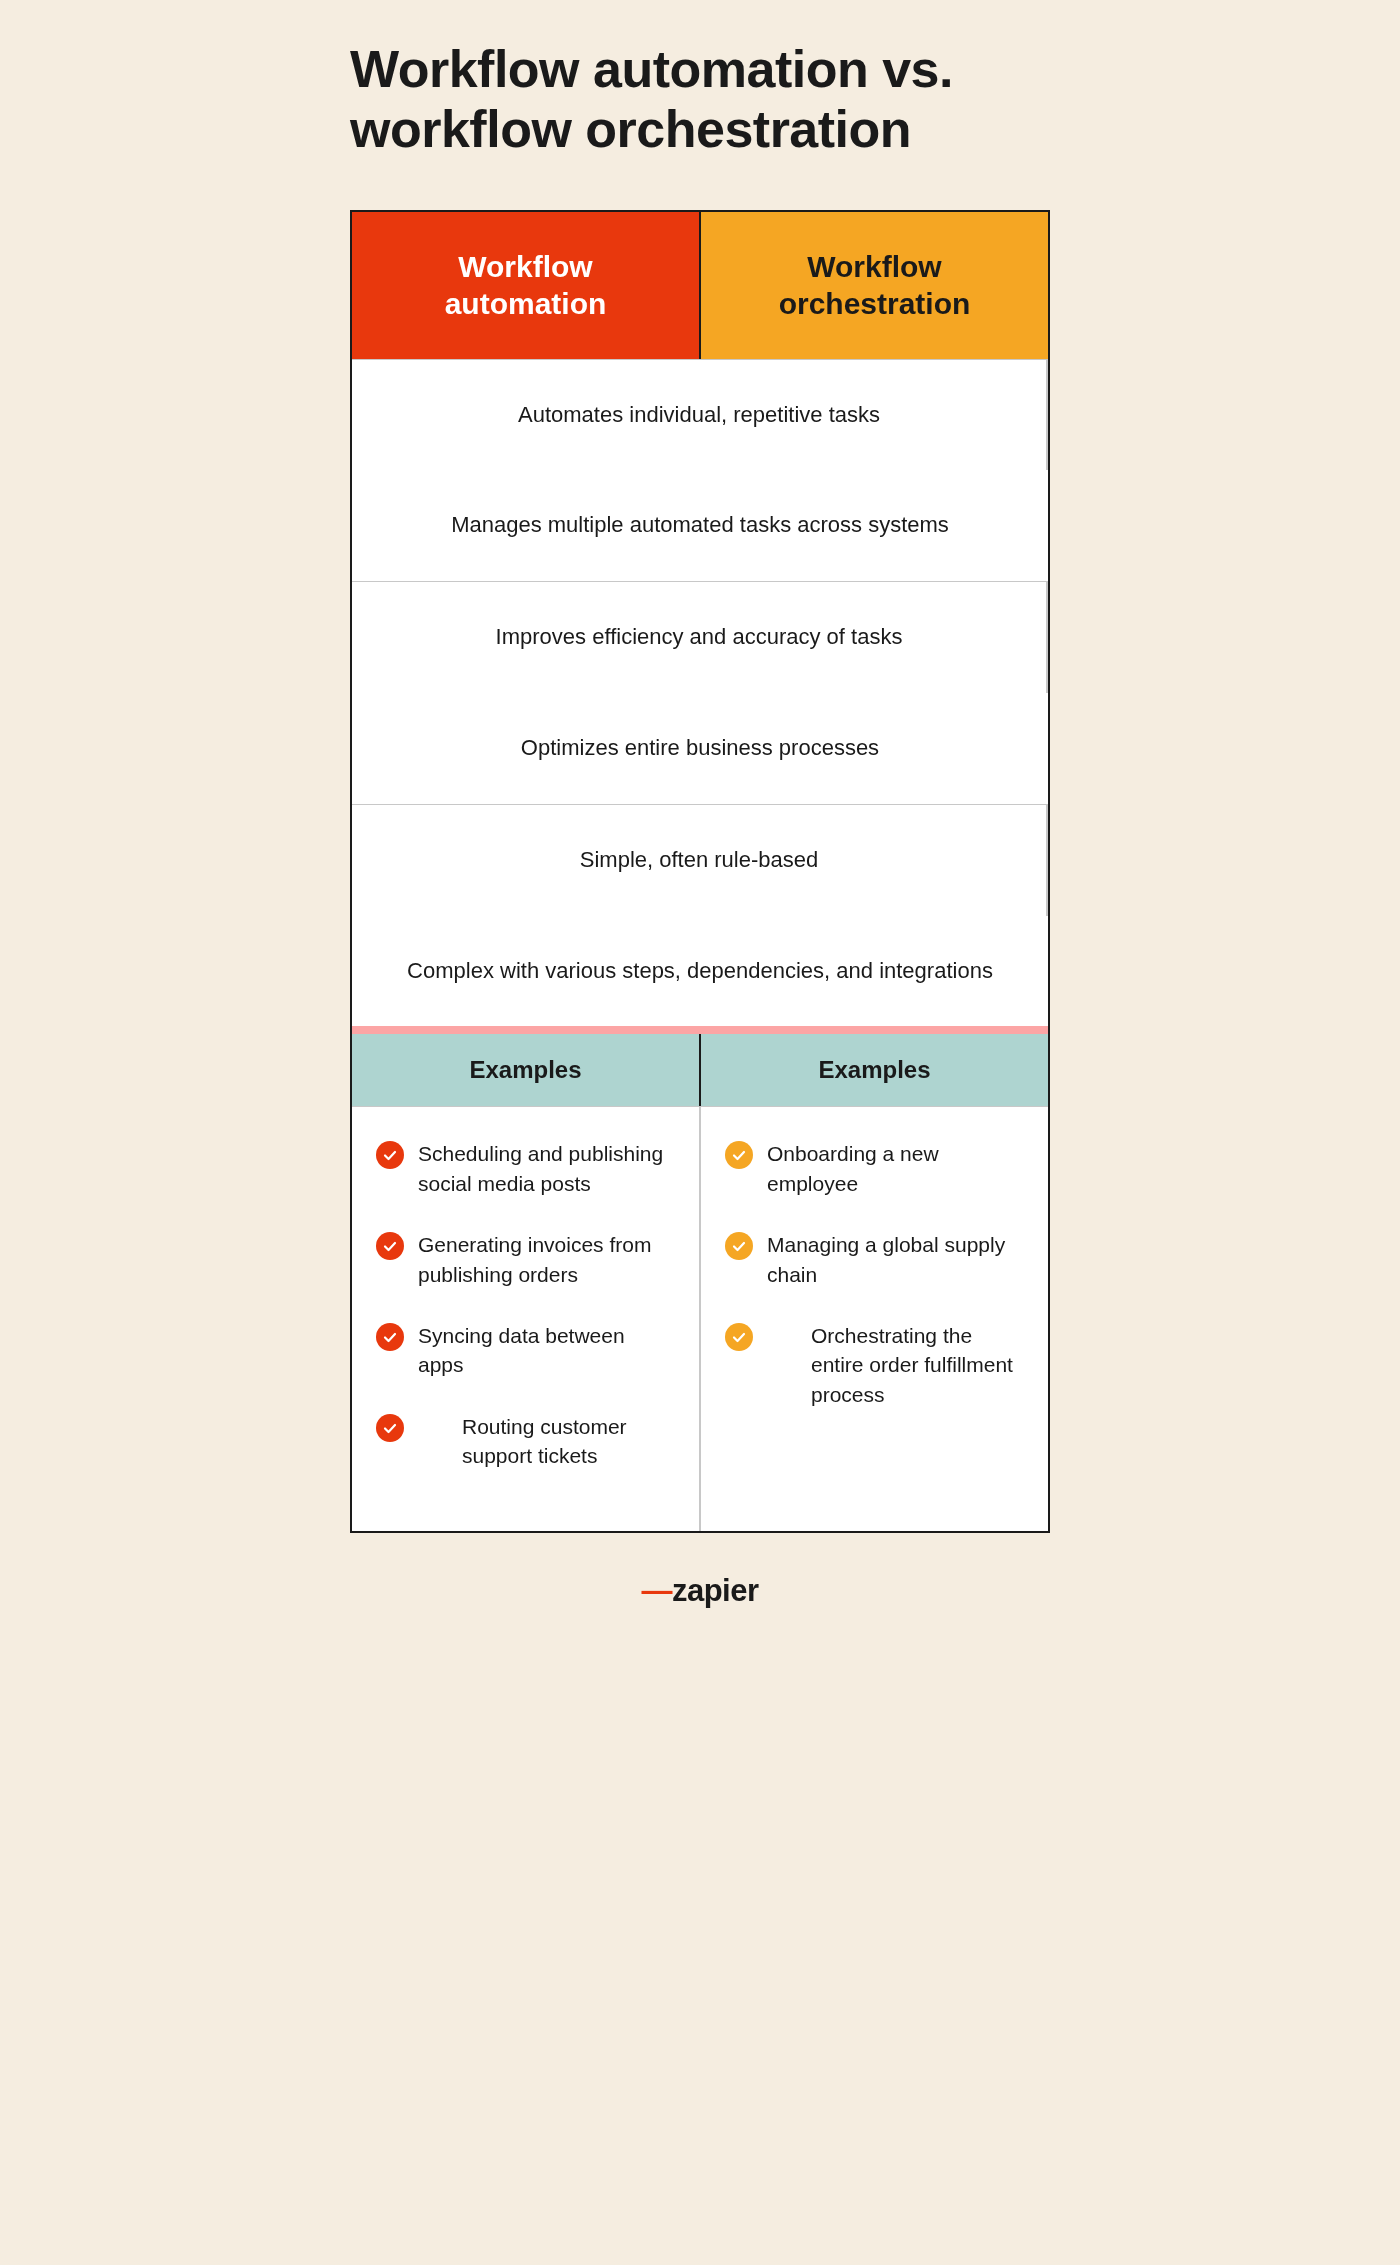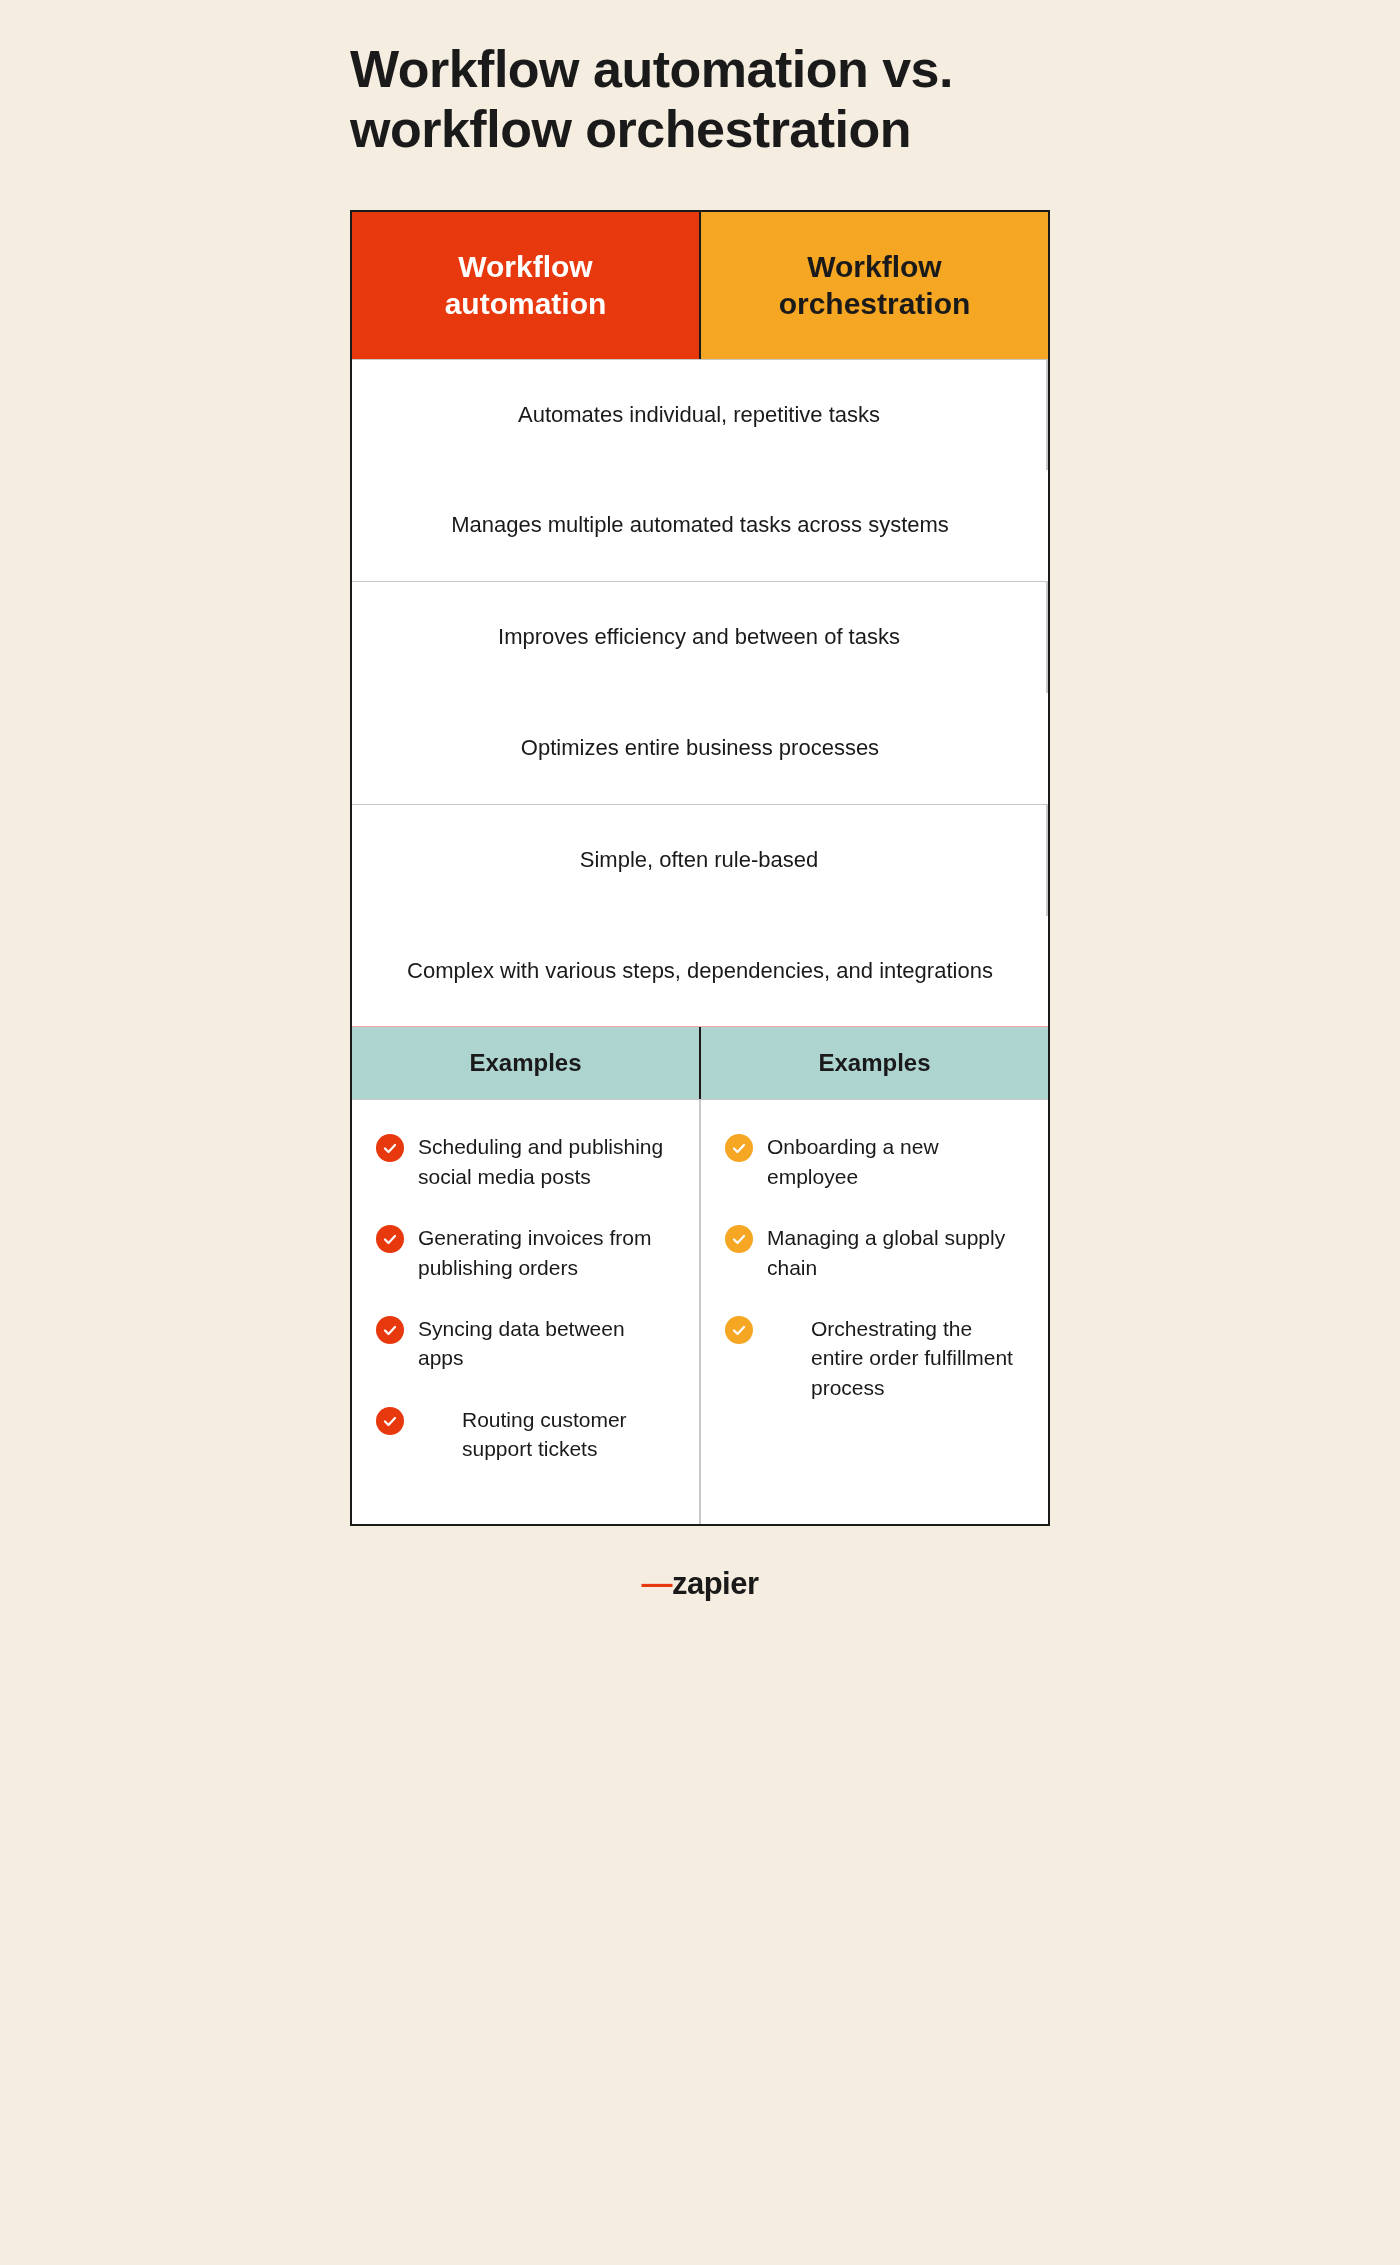--- a/index.html
+++ b/index.html
@@ -81,21 +81,21 @@
       line-height: 1.4;
     }
 
     .feature-cell:first-child {
       border-right: 2px solid #c8c8c8;
     }
 
     
     .examples-row {
       display: flex;
-      border-top: 1px solid #fca5a5;
+      border-top: 8px solid #fca5a5;
     }
 
     .examples-cell {
       flex: 1;
       padding: 22px 24px;
       text-align: center;
       font-size: 24px;
       font-weight: 700;
       color: #1a1a1a;
       background-color: #aed4d0;
@@ -200,21 +200,21 @@
       <div class="feature-cell">
         <span>Automates individual, repetitive tasks</span>
       </div>
       <div class="feature-cell">
         <span>Manages multiple automated tasks across systems</span>
       </div>
     </div>
 
     <div class="feature-row">
       <div class="feature-cell">
-        <span>Improves efficiency and between of tasks</span>
+        <span>Improves efficiency and accuracy of tasks</span>
       </div>
       <div class="feature-cell">
         <span>Optimizes entire business processes</span>
       </div>
     </div>
 
     <div class="feature-row">
       <div class="feature-cell">
         <span>Simple, often rule-based</span>
       </div>

